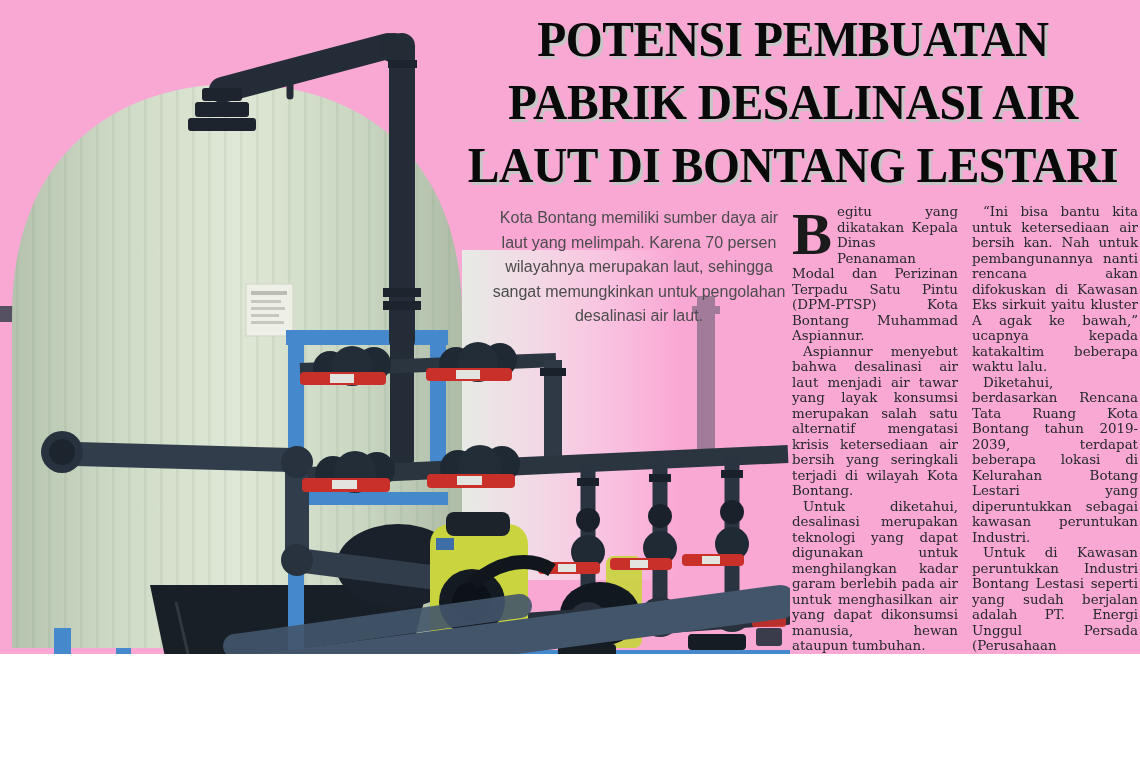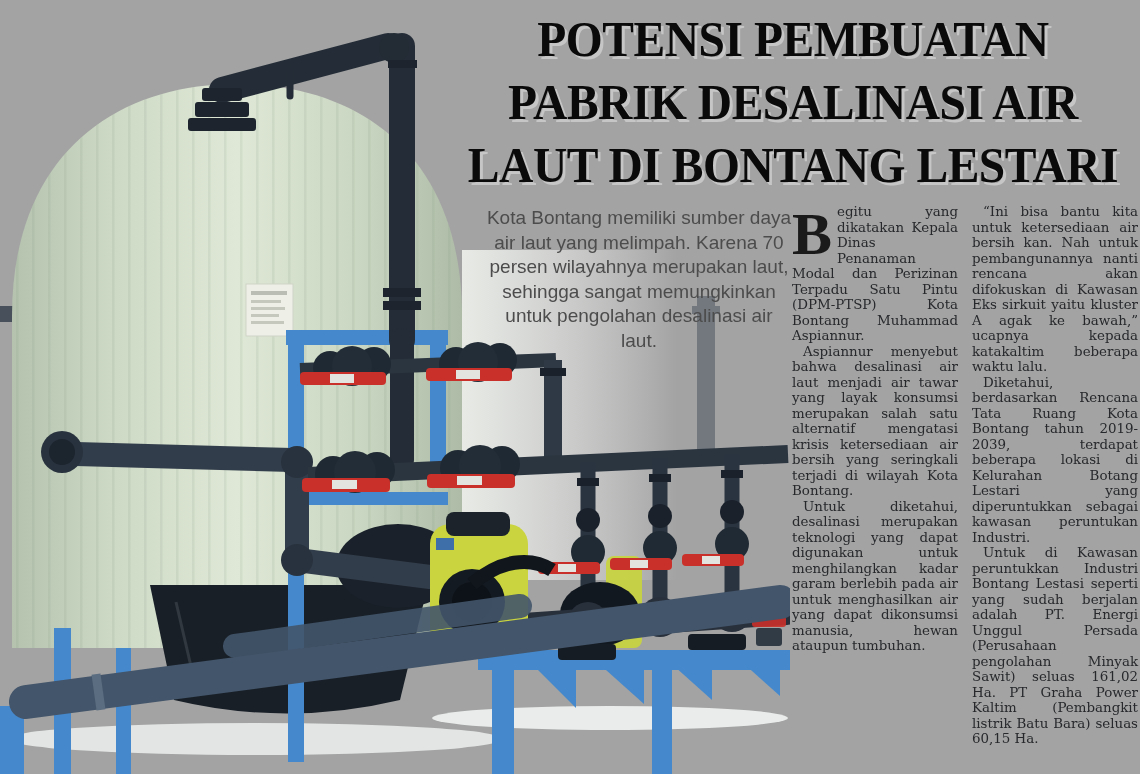--- a/index.html
+++ b/index.html
@@ -1,28 +1,28 @@
 <!DOCTYPE html>
 <html><head>
 <meta charset="utf-8">
 <style>
   html,body{margin:0;padding:0;background:#ffffff;}
-  #page{position:relative;width:1140px;height:774px;background:#a3a3a3;overflow:hidden;
+  #page{position:relative;width:1140px;height:654px;background:#f9a8d4;overflow:hidden;
         font-family:"Liberation Serif",serif;}
   
   #photo{position:absolute;left:0;top:0;width:790px;height:774px;}
   
   #headline{position:absolute;left:448px;top:8px;width:690px;text-align:center;
     font-family:"Liberation Serif",serif;font-weight:bold;color:#0a0a0a;
     font-size:50px;line-height:63px;letter-spacing:-0.5px;
     transform:scaleX(0.95);transform-origin:50% 0;
     text-shadow:3px 3px 0 #c6c6c6;}
   
   #lead{position:absolute;left:486px;top:206px;width:306px;text-align:center;
-    font-family:"Liberation Sans",sans-serif;font-size:19px;line-height:24.6px;
+    font-family:"Liberation Sans",sans-serif;font-size:16px;line-height:24.6px;
     color:#4c4c4c;}
   
   #columns{position:absolute;left:792px;top:204px;width:346px;display:flex;gap:14px;
     font-family:"DejaVu Serif",serif;font-size:13.4px;line-height:15.5px;color:#26282b;}
   .col{width:166px;text-align:justify;}
   .col p{margin:0;text-indent:11px;}
   .col p.no-indent{text-indent:0;}
   #dropcap{float:left;font-family:"Liberation Serif",serif;font-weight:bold;
     font-size:60px;line-height:52px;padding:4px 5px 0 0;color:#1a1a1a;}
 </style>

